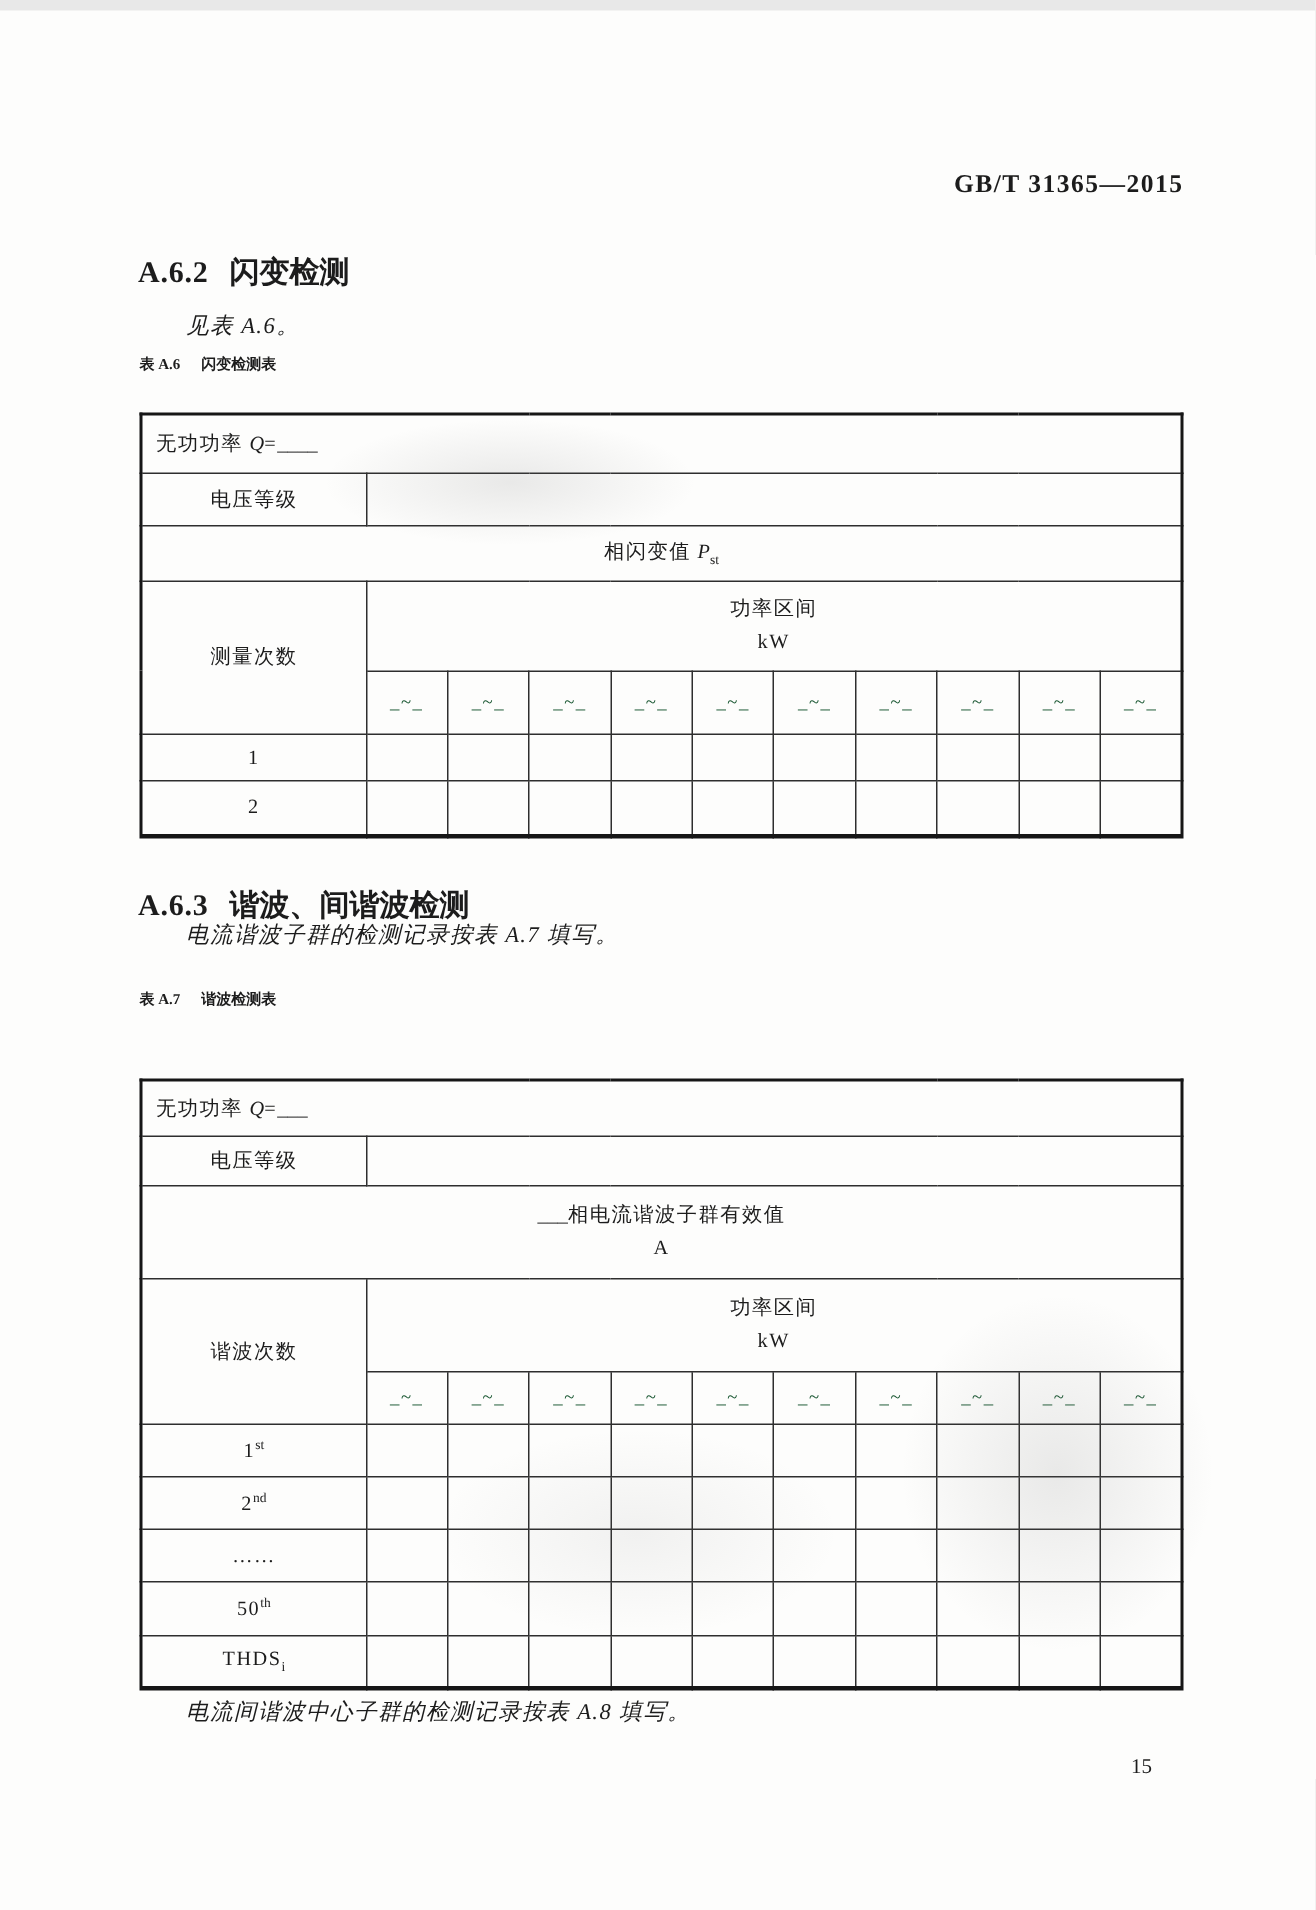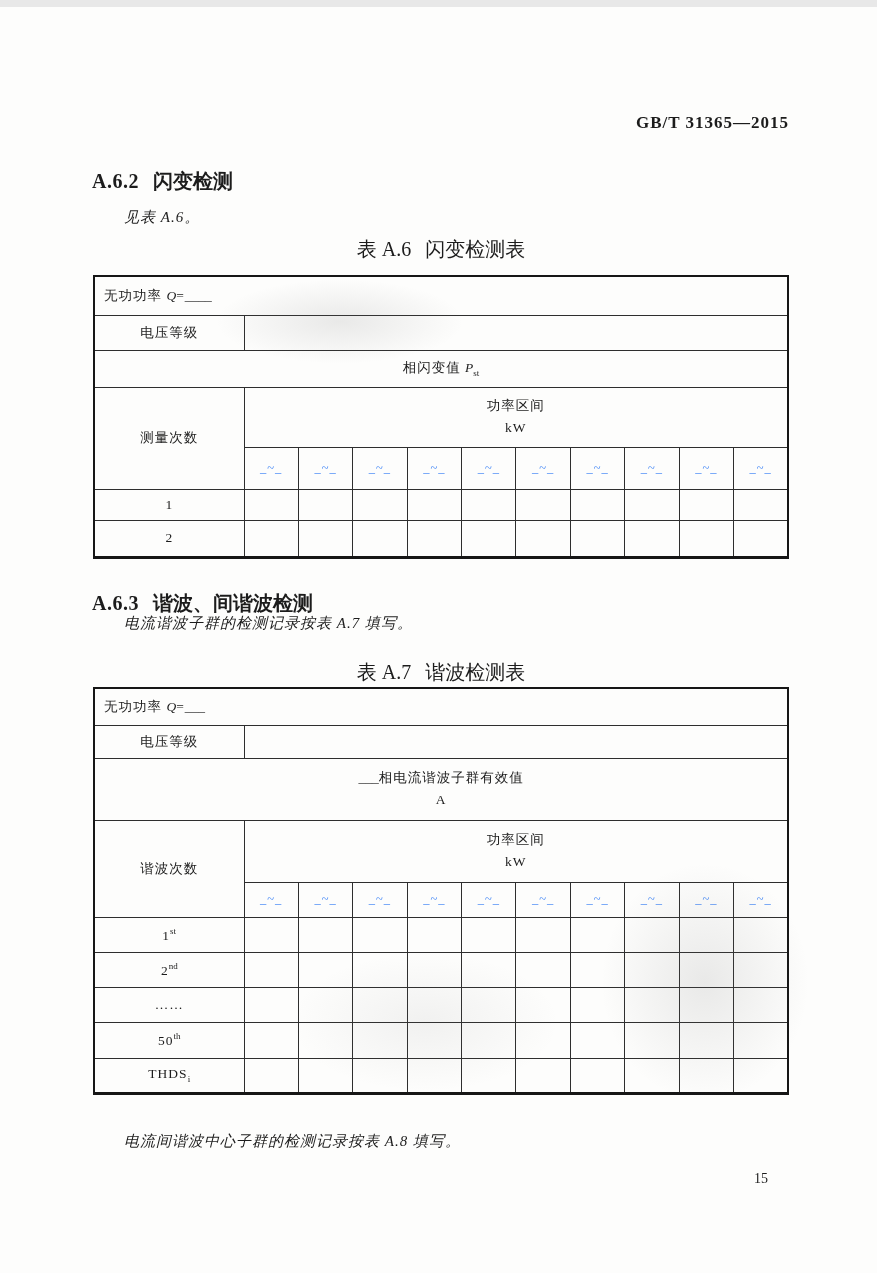--- a/index.html
+++ b/index.html
@@ -7,41 +7,41 @@
     position:relative; width:877px; height:1273px; margin:7px auto;
     background:#fdfdfc; overflow:hidden;
     font-family:"Liberation Serif","DejaVu Serif",serif;
     color:#1c1c1c;
   }
   .abs{position:absolute;}
   .doc-code{top:106px; right:88px; font-weight:bold; font-size:17px; letter-spacing:1px;}
   .sec-head{left:92px; font-weight:bold; font-size:20px;}
   .sec-head .num{margin-right:14px; letter-spacing:.5px;}
   .para{left:124px; font-size:15px; letter-spacing:1px;font-style:italic;}
-  .caption{left:93px; width:696px; text-align:center; font-weight:normal; font-size:20px;}
+  .caption{left:93px; width:696px; font-weight:bold; font-size:10px;}
   .caption .cap-no{margin-right:14px;}
   .page-num{top:1164px; left:754px; font-size:14px;}
 
   table.doc-table{
     position:absolute; left:93px; width:696px;
     border-collapse:collapse; table-layout:fixed;
     border:2px solid #161616; border-bottom-width:3px;
     font-size:13.5px;
   }
   .doc-table td{
     border:1px solid #2e2e2e; text-align:center; vertical-align:middle;
     padding:0; overflow:hidden; letter-spacing:1px;
   }
   .doc-table td.left{text-align:left; padding-left:9px;}
   .h31{height:31px}.h33{height:33px}.h35{height:35px}.h36{height:36px}
   .h37{height:37px}.h39{height:39px}.h42{height:42px}.h60{height:60px}.h62{height:62px}
   i.sym{font-style:italic; font-family:"Liberation Serif",serif; letter-spacing:0;}
   sub,sup{font-size:9px; letter-spacing:0;}
   .blank{letter-spacing:0;}
-  .range{letter-spacing:3px; font-size:12.5px; color:#3b82f6;}
+  .range{letter-spacing:3px; font-size:12.5px; color:#14532d;}
   .two-line div{line-height:1.6;}
   .smudge{position:absolute; pointer-events:none;
     background:radial-gradient(ellipse at center, rgba(110,110,110,0.14), rgba(110,110,110,0) 70%);}
 </style>
 </head>
 <body>
 
 <div class="page">
 
   <div class="abs doc-code">GB/T 31365—2015</div>
@@ -136,21 +136,21 @@
   <div class="abs sec-head" style="top:583px">
     <span class="num">A.6.3</span><span>谐波、间谐波检测</span>
   </div>
 
   <div class="abs para" style="top:607px">电流谐波子群的检测记录按表 A.7 填写。</div>
 
   <div class="abs caption" style="top:652px">
     <span class="cap-no">表 A.7</span><span>谐波检测表</span>
   </div>
 
-  <table class="doc-table" style="top:680px">
+  <table class="doc-table" style="top:712px">
     <colgroup>
       <col style="width:150px">
         <col>
         <col>
         <col>
         <col>
         <col>
         <col>
         <col>
         <col>

